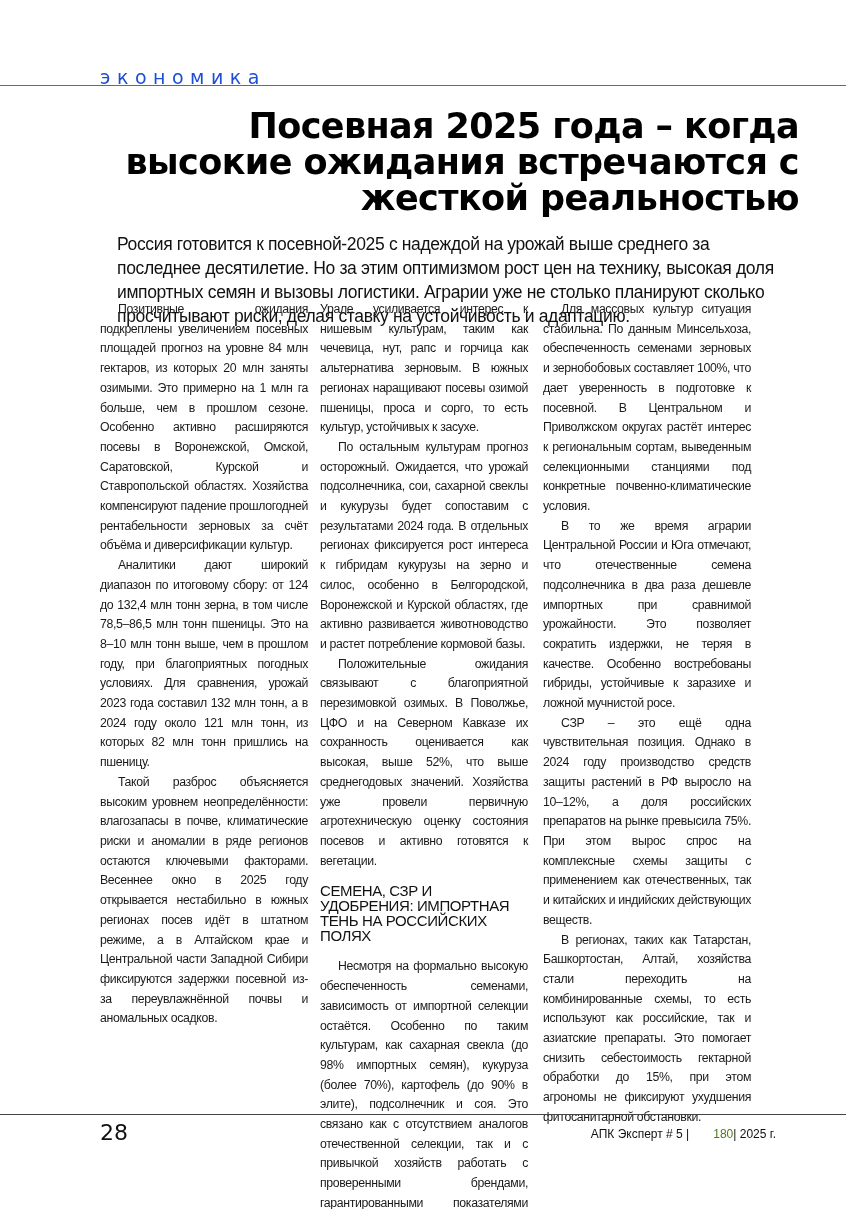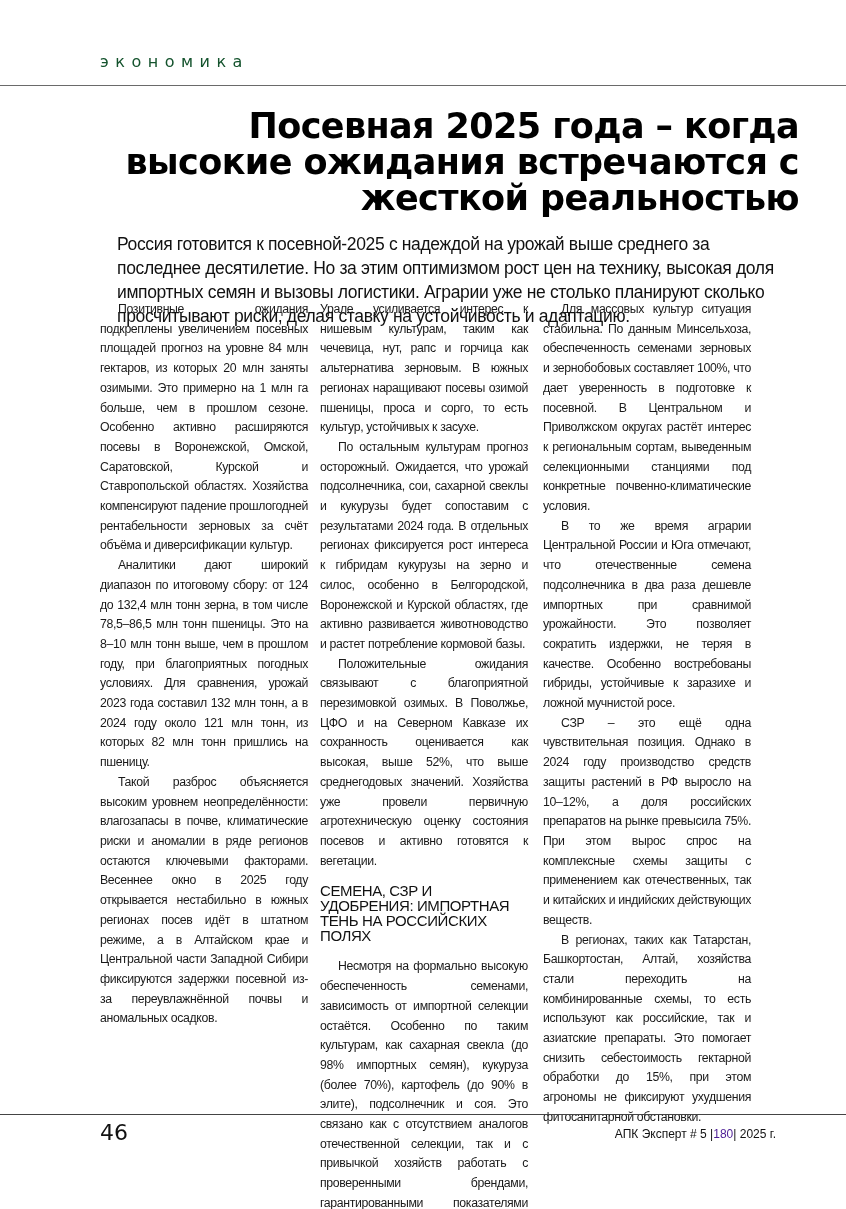--- a/index.html
+++ b/index.html
@@ -1,34 +1,34 @@
 <!DOCTYPE html>
 <html><head>
 <meta charset="utf-8">
 <style>
   html, body { margin: 0; padding: 0; background: #ffffff; }
   body { width: 846px; height: 1209px; position: relative; overflow: hidden; font-family: "Liberation Sans", "DejaVu Sans", sans-serif; color: #1a1a1a; }
-  .section-label { position: absolute; left: 100px; top: 52px; font-size: 16px; letter-spacing: 6.5px; color: #14532d; font-family: "DejaVu Sans", sans-serif; }
+  .section-label { position: absolute; left: 100px; top: 66px; font-size: 19px; letter-spacing: 6.5px; color: #1d4ed8; font-family: "DejaVu Sans", sans-serif; }
   .top-rule { position: absolute; left: 0; top: 85px; width: 846px; height: 1px; background: #6a6a6a; }
   .title { position: absolute; left: 99px; top: 108px; width: 700px; margin: 0; font-family: "DejaVu Sans", sans-serif; font-weight: bold; font-size: 35px; line-height: 36px; letter-spacing: -0.6px; color: #000; text-align: right; }
   .lead { position: absolute; left: 99px; top: 214px; width: 680px; margin: 18px; font-family: "Liberation Sans", sans-serif; font-size: 17.5px; line-height: 24px; color: #111; letter-spacing: -0.35px; }
   .col { position: absolute; top: 300px; width: 208px; font-family: "Liberation Sans", sans-serif; font-size: 12.3px; line-height: 19.7px; color: #1a1a1a; text-align: justify; hyphens: manual; }
   .col1 { left: 100px; }
   .col2 { left: 320px; }
   .col3 { left: 543px; }
   .col p { margin: 0; text-indent: 18px; letter-spacing: -0.35px; }
   .col p.cont { text-indent: 0; }
   .subhead { margin: 0; font-family: "Liberation Sans", sans-serif; font-size: 15px; line-height: 15px; letter-spacing: -0.4px; text-transform: uppercase; font-weight: normal; color: #111; text-align: left; }
   .col1 .subhead { margin-bottom: 32px; margin-top: 6px; }
   .col2 .subhead { margin-top: 12px; margin-bottom: 14px; }
   .bottom-rule { position: absolute; left: 0; top: 1114px; width: 846px; height: 1px; background: #444; }
   .page-num { position: absolute; left: 100px; top: 1120px; font-size: 22px; font-family: "DejaVu Sans", sans-serif; color: #111; }
   .footer-issue { position: absolute; right: 70px; top: 1127px; font-size: 12px; font-family: "Liberation Sans", sans-serif; color: #111; }
   .footer-issue .mag { font-weight: normal; margin-top: 8px; }
-  .footer-issue .red { color: #4c1d95; }
+  .footer-issue .red { color: #4d7c0f; padding-left: 24px; }
 </style>
 </head>
 <body>
 
 <div class="section-label">экономика</div>
 <div class="top-rule"></div>
 
 <h1 class="title">Посевная 2025 года – когда высокие ожидания встречаются с жесткой реальностью</h1>
 <p class="lead">Россия готовится к посевной-2025 с надеждой на урожай выше среднего за последнее десятилетие. Но за этим оптимизмом рост цен на технику, высокая доля импортных семян и вызовы логистики. Аграрии уже не столько планируют сколько просчитывают риски, делая ставку на устойчивость и адаптацию.</p>
 
@@ -50,14 +50,14 @@
 
 <div class="col col3">
   <p>Для массовых культур ситуация стабильна. По данным Минсельхоза, обеспеченность семенами зерновых и зернобобовых составляет 100%, что дает уверенность в подготовке к посевной. В Центральном и Приволжском округах растёт интерес к региональным сортам, выведенным селекционными станциями под конкретные почвенно-климатические условия.</p>
   <p>В то же время аграрии Центральной России и Юга отмечают, что отечественные семена подсолнечника в два раза дешевле импортных при сравнимой урожайности. Это позволяет сократить издержки, не теряя в качестве. Особенно востребованы гибриды, устойчивые к заразихе и ложной мучнистой росе.</p>
   <p>СЗР – это ещё одна чувствительная позиция. Однако в 2024 году производство средств защиты растений в РФ выросло на 10–12%, а доля российских препаратов на рынке превысила 75%. При этом вырос спрос на комплексные схемы защиты  с применением как отечественных, так и китайских и индийских действующих веществ.</p>
   <p>В регионах, таких как Татарстан, Башкортостан, Алтай, хозяйства стали переходить на комбинированные схемы, то есть используют как российские, так и азиатские препараты. Это помогает снизить себестоимость гектарной обработки до 15%, при этом агрономы не фиксируют ухудшения фитосанитарной обстановки.</p>
 
 </div>
 
 <div class="bottom-rule"></div>
-<div class="page-num">46</div>
+<div class="page-num">28</div>
 <div class="footer-issue"><span class="mag">АПК Эксперт</span><span> # 5 |</span><span class="red">180</span><span>| 2025 г.</span></div>
 
 </body></html>

